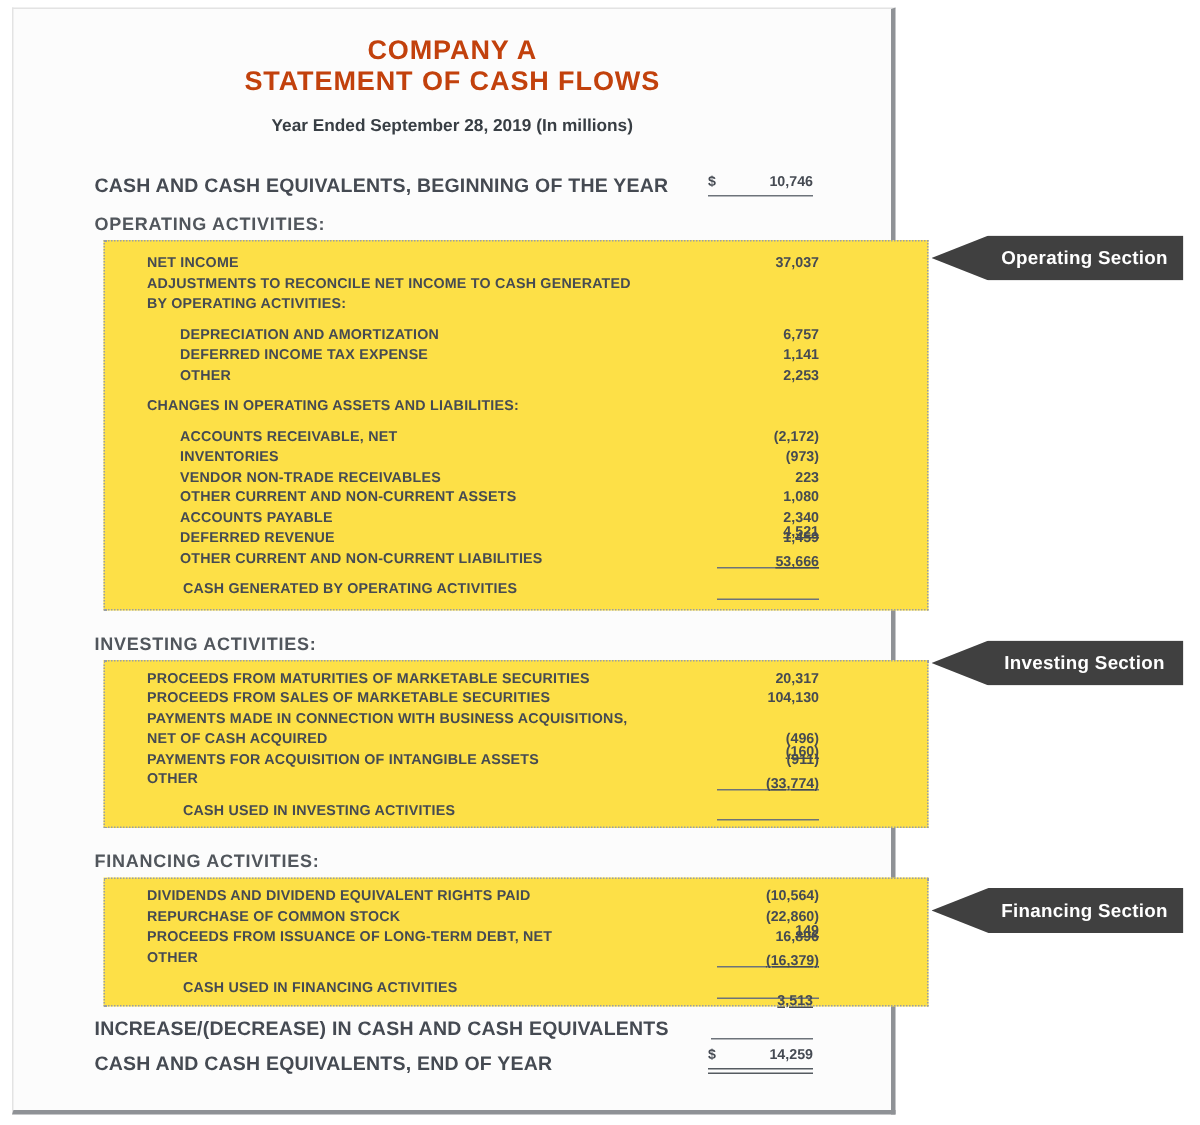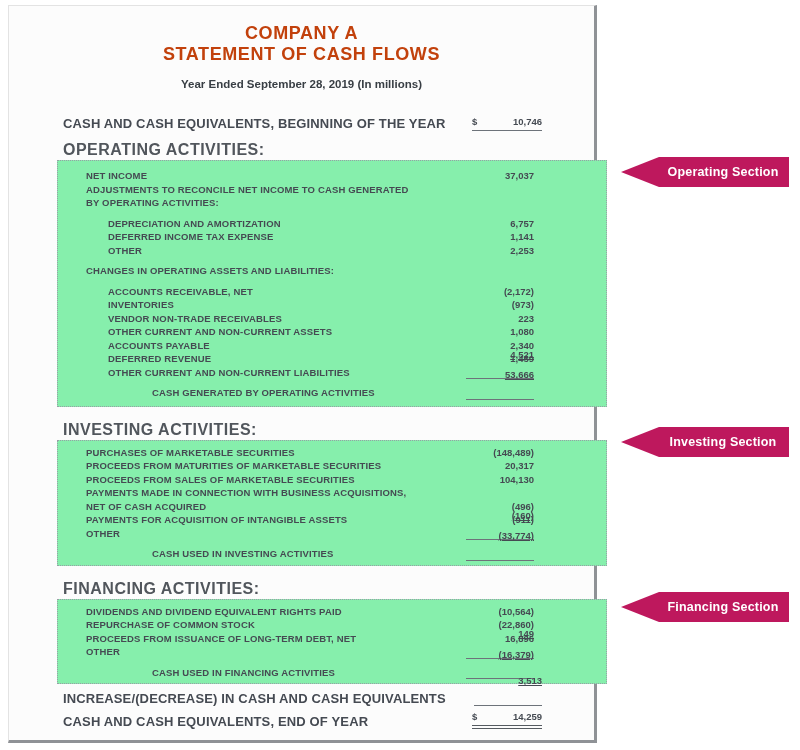--- a/index.html
+++ b/index.html
@@ -24,39 +24,39 @@
   .row-begin{margin-top:26px;}
   .row-increase{margin-top:8px;}
   .row-end{margin-top:9px;gap:48px;}
   .val{width:68px;text-align:right;font-size:9.5px;font-weight:700;}
   .money{display:inline-flex;width:70px;justify-content:space-between;align-items:flex-end;
          font-size:9.5px;font-weight:700;padding-bottom:1px;}
   .u1{border-bottom:1.5px solid #6d737a;}
   .u2{border-bottom:4px double #555b61;}
   .vu{border-bottom:1.5px solid #6d737a;padding-bottom:17px;text-decoration:underline;}
 
-  .sec-h{margin-left:54px;margin-top:11px;font-size:16px;font-weight:700;
+  .sec-h{margin-left:54px;margin-top:11px;font-size:12px;font-weight:700;
          letter-spacing:.5px;color:#51565c;line-height:15px;}
   .sec-h.later{margin-top:15px;}
 
   .box{
-    margin-left:48px;margin-top:3px;width:550px;box-sizing:border-box;
-    background:#86efac;border:1px dotted #989ea6;
+    margin-left:60px;margin-top:3px;width:550px;box-sizing:border-box;
+    background:#fde047;border:1px dotted #989ea6;
     padding:8px 72px 6px 0;
   }
   .box.tight{padding:5px 72px 4px 0;}
   .r{display:flex;align-items:flex-end;line-height:13.5px;height:13.5px;}
   .r .lbl{flex:1;font-size:9.5px;font-weight:700;letter-spacing:.15px;}
   .i1 .lbl{padding-left:28px;}
   .i2 .lbl{padding-left:50px;}
-  .i3 .lbl{padding-left:94px;}
+  .i3 .lbl{padding-left:52px;}
   .g{margin-top:7px;}
 
   .callout{
-    position:absolute;left:621px;width:168px;height:30px;background:#be185d;
+    position:absolute;left:621px;width:168px;height:30px;background:#404040;
     color:#ffffff;font-size:12.5px;font-weight:700;letter-spacing:.2px;
     display:flex;align-items:center;justify-content:center;
     padding-left:36px;box-sizing:border-box;
     clip-path:polygon(0 50%, 38px 0, 100% 0, 100% 100%, 38px 100%);
   }
   .co-op{top:157px;}
   .co-inv{top:427px;}
   .co-fin{top:592px;}
 </style>
 </head>
@@ -138,24 +138,20 @@
       </div>
     <div class="r i3 g">
         <span class="lbl">CASH GENERATED BY OPERATING ACTIVITIES</span>
         <span class="val vu">53,666</span>
       </div>
   </div>
 
   <div class="sec-h later">INVESTING ACTIVITIES:</div>
   <div class="box tight">
     <div class="r i1">
-        <span class="lbl">PURCHASES OF MARKETABLE SECURITIES</span>
-        <span class="val">(148,489)</span>
-      </div>
-    <div class="r i1">
         <span class="lbl">PROCEEDS FROM MATURITIES OF MARKETABLE SECURITIES</span>
         <span class="val">20,317</span>
       </div>
     <div class="r i1">
         <span class="lbl">PROCEEDS FROM SALES OF MARKETABLE SECURITIES</span>
         <span class="val">104,130</span>
       </div>
     <div class="r i1">
         <span class="lbl">PAYMENTS MADE IN CONNECTION WITH BUSINESS ACQUISITIONS,</span>
         <span class="val"></span>

